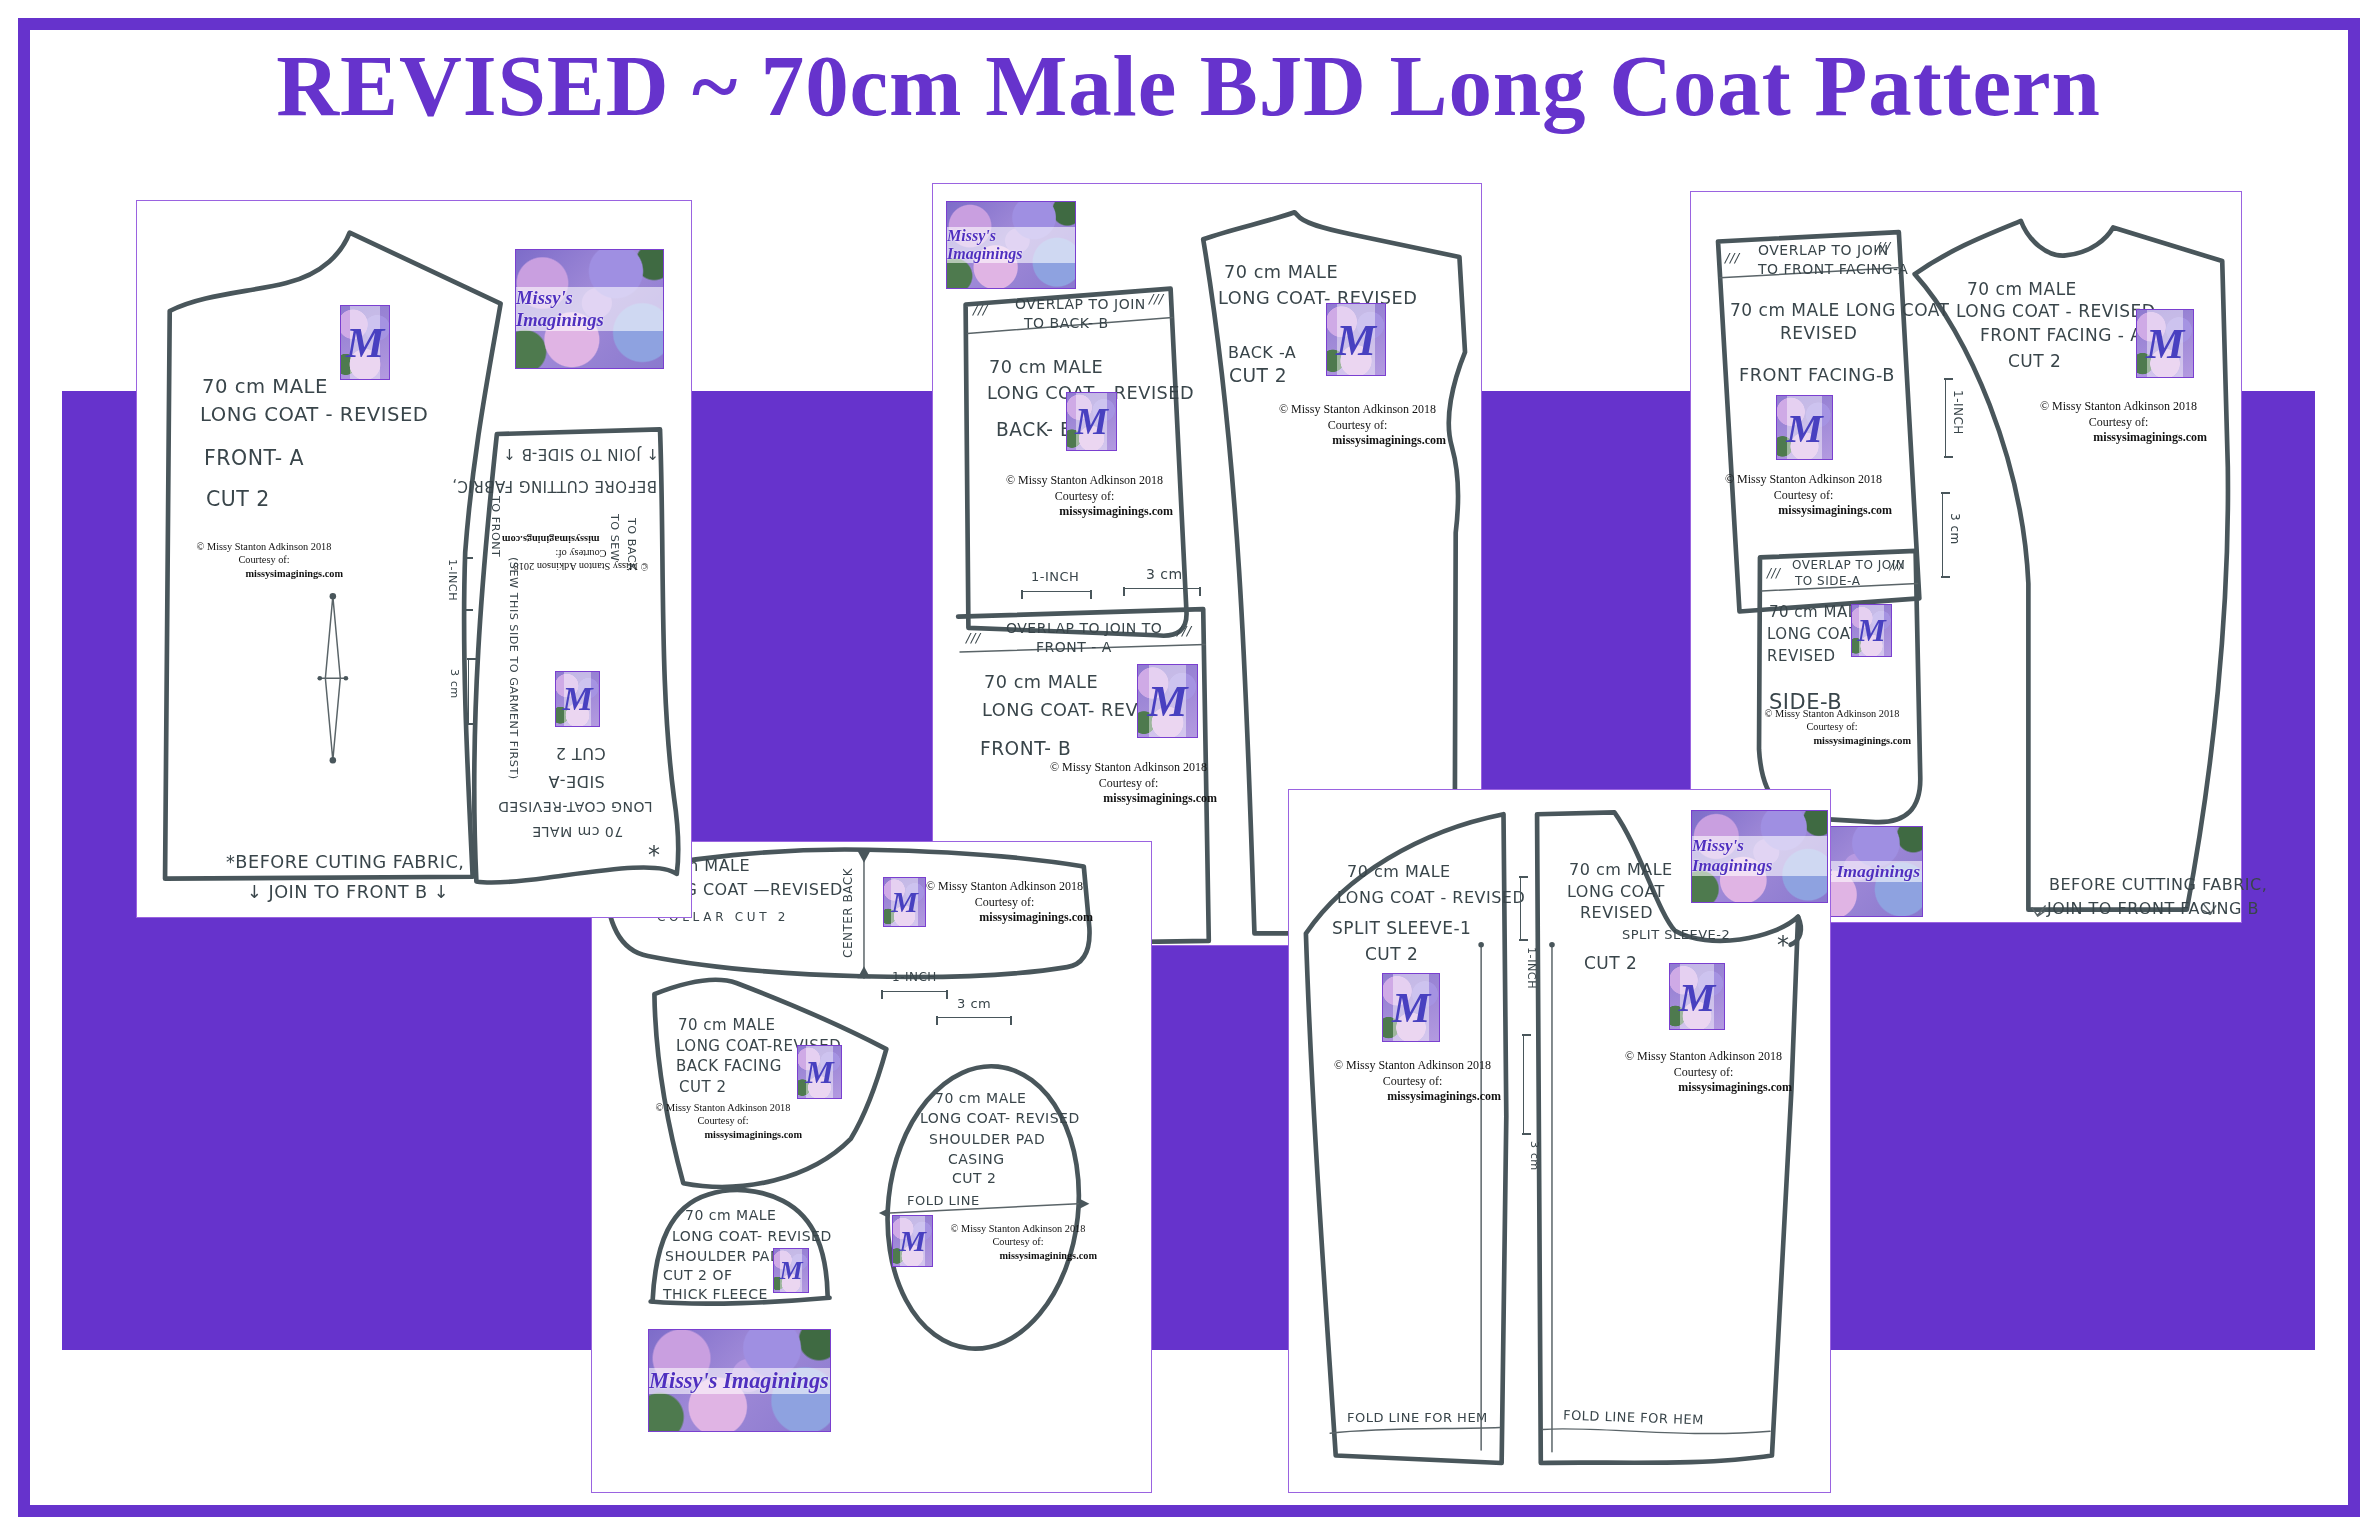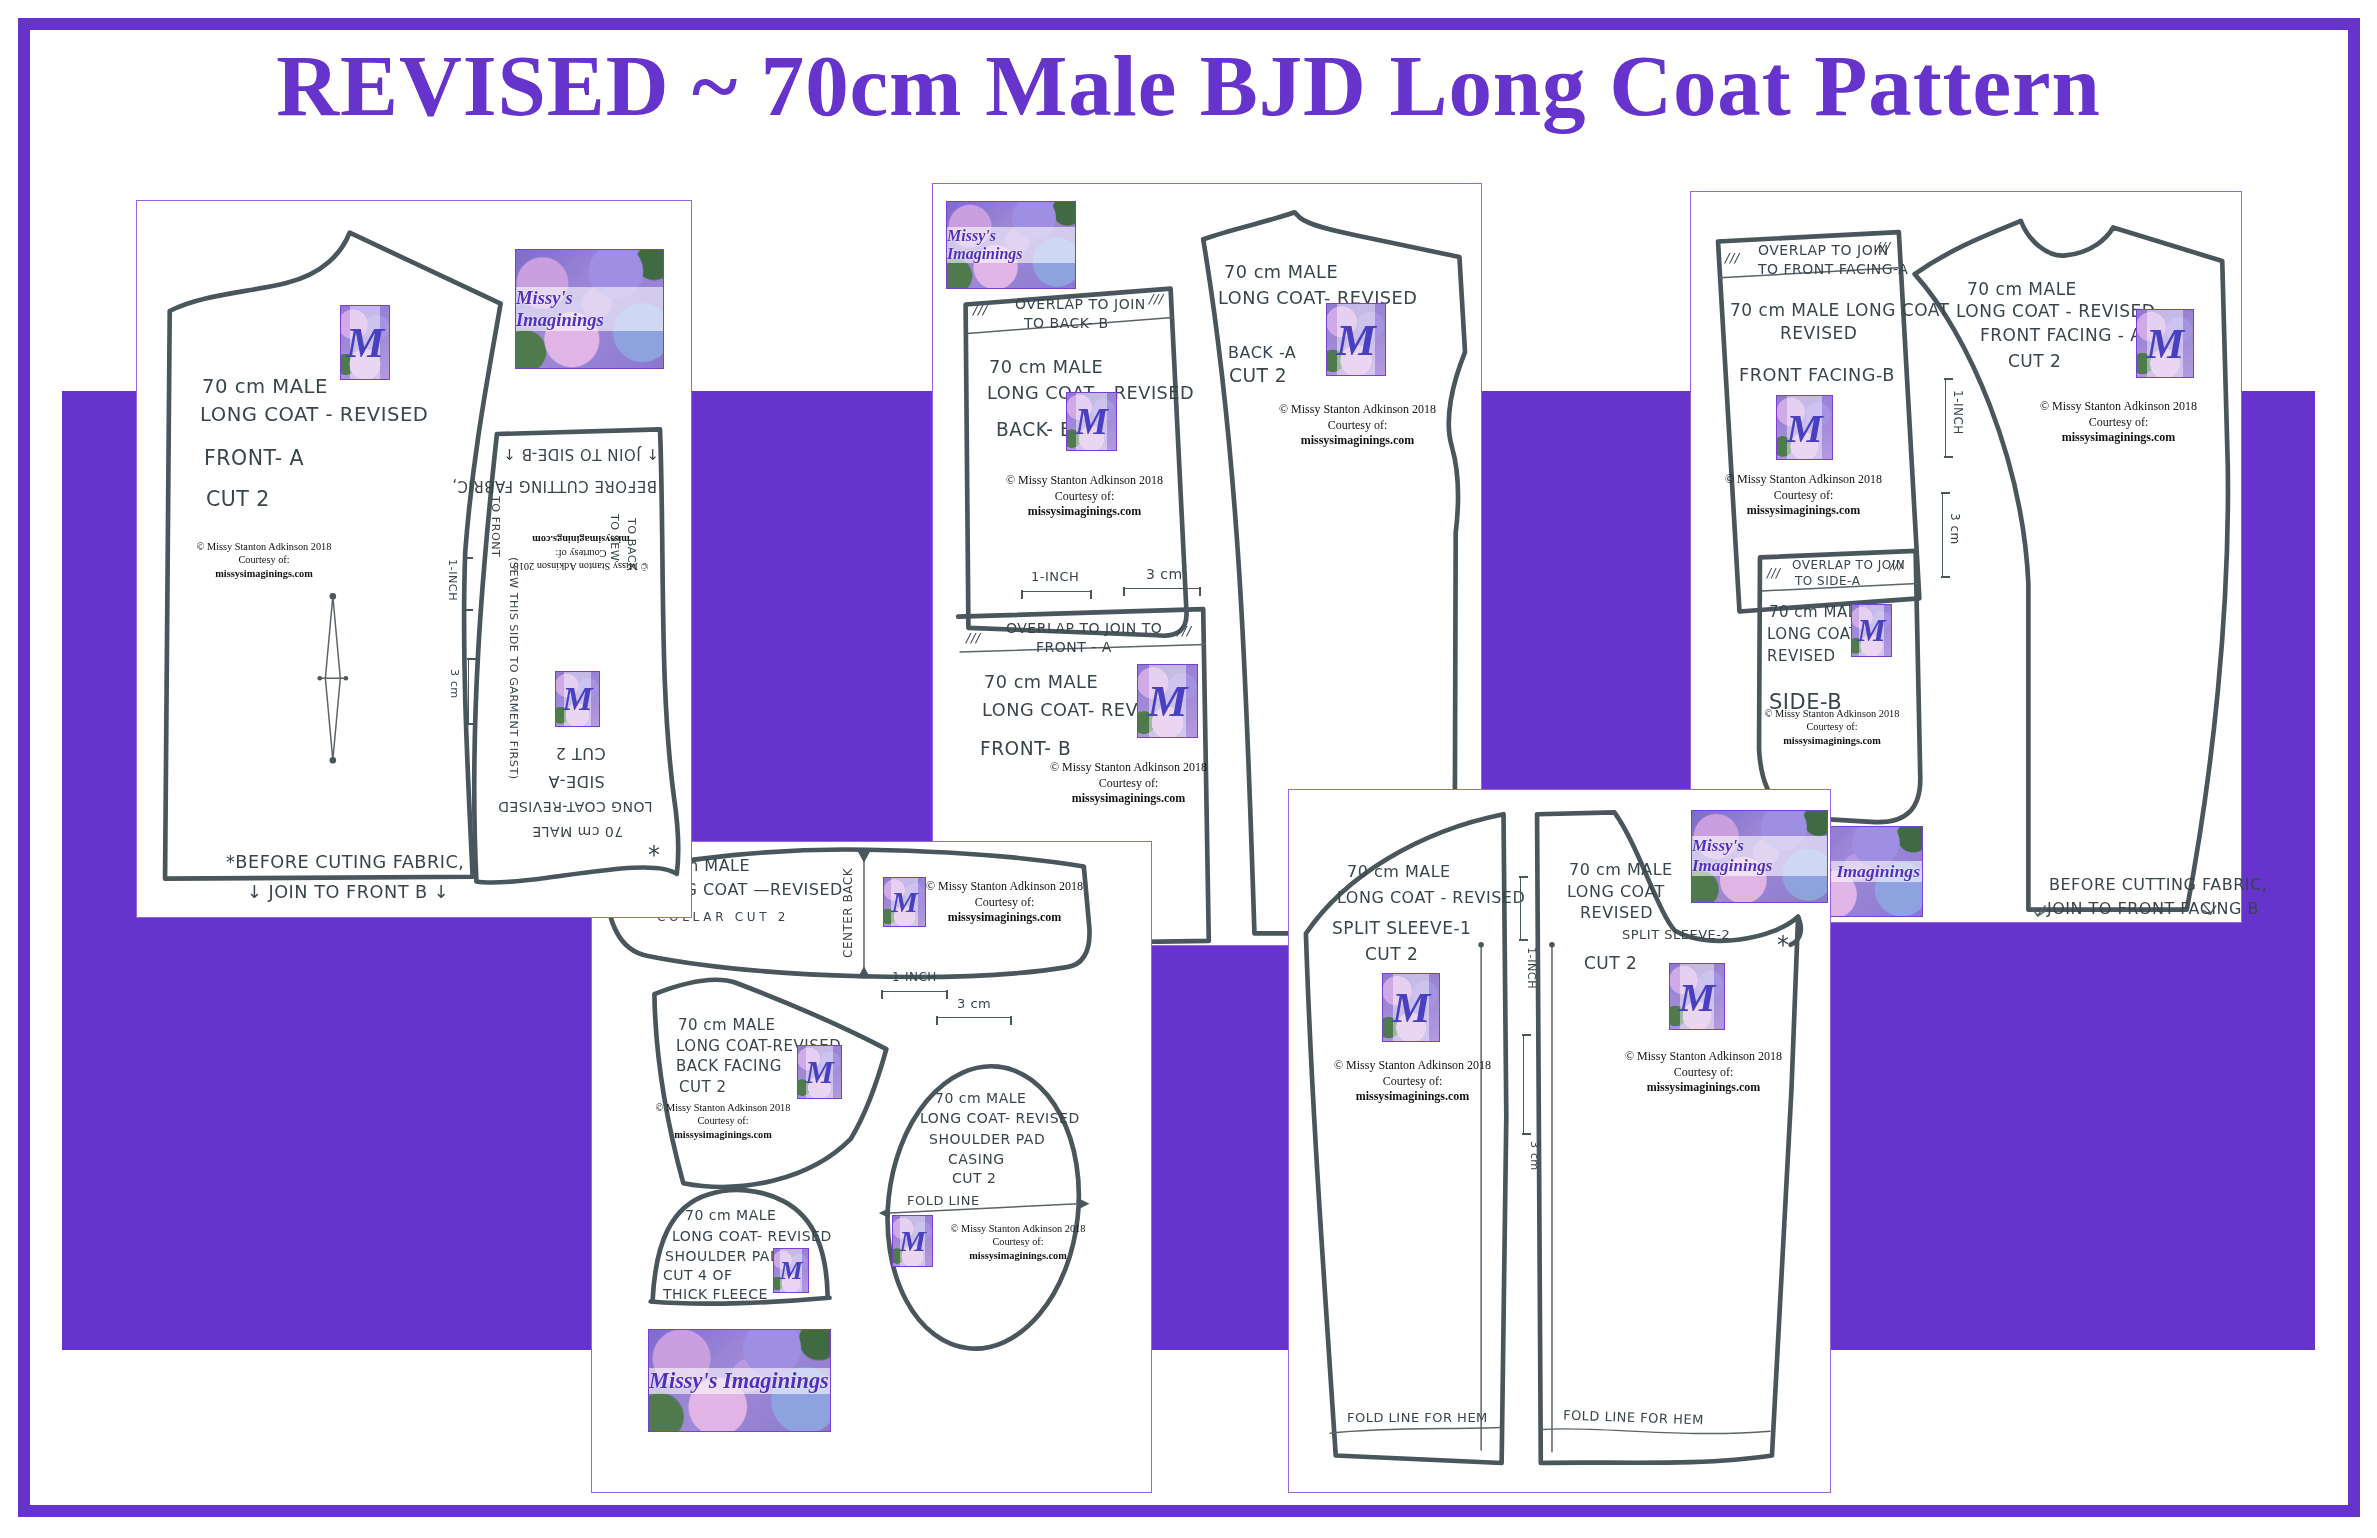--- a/index.html
+++ b/index.html
@@ -8,21 +8,21 @@
   .frame{position:absolute;left:17.7px;top:17.7px;width:2342px;height:1499px;
          border:12px solid #6633cc;box-sizing:border-box;}
   .band{position:absolute;left:62px;top:391px;width:2253px;height:959px;background:#6633cc;}
   .title{position:absolute;left:0;top:35px;width:2377px;text-align:center;
          font-family:"Liberation Serif",serif;font-weight:bold;font-size:87px;
          color:#6633cc;letter-spacing:0.9px;}
   .page{position:absolute;background:#fff;border:1.9px solid #9a63e0;box-sizing:border-box;}
   .hw{position:absolute;color:#39454a;white-space:nowrap;letter-spacing:0.5px;line-height:1.15;}
   .cr{position:absolute;width:177px;text-align:center;font-family:"Liberation Serif",serif;
       color:#121212;font-size:12px;line-height:1.3;letter-spacing:0;}
-  .cr .dom{font-weight:bold;}
+  .cr .dom{font-weight:bold;text-align:right;}
   .cr.small{font-size:10.3px;width:158px;}
   .flip{transform:rotate(180deg);}
   .vert{writing-mode:vertical-rl;}
   .banner{position:absolute;border:0.9px solid #7a3fd0;overflow:hidden;display:flex;
           align-items:center;background-color:#8f77cf;
           background-image:
             radial-gradient(circle at 18% 28%, #c99fe0 0 17%, transparent 18%),
             radial-gradient(circle at 68% 18%, #9f8fe2 0 19%, transparent 20%),
             radial-gradient(circle at 38% 76%, #e0b4e4 0 21%, transparent 22%),
             radial-gradient(circle at 86% 70%, #8ea2e0 0 19%, transparent 20%),
@@ -253,21 +253,21 @@
   </div>
   <div class="cr small" style="left:347px;top:380px;">
     <div>© Missy Stanton Adkinson 2018</div>
     <div>Courtesy of:</div>
     <div class="dom">missysimaginings.com</div>
   </div>
 
   <div class="hw" style="left:93px;top:365px;font-size:14px;">70 cm MALE</div>
   <div class="hw" style="left:80px;top:386px;font-size:14px;">LONG COAT- REVISED</div>
   <div class="hw" style="left:73px;top:406px;font-size:14px;">SHOULDER PAD</div>
-  <div class="hw" style="left:71px;top:425px;font-size:14px;">CUT 4 OF</div>
+  <div class="hw" style="left:71px;top:425px;font-size:14px;">CUT 2 OF</div>
   <div class="hw" style="left:71px;top:444px;font-size:14px;">THICK FLEECE</div>
   <div class="mlogo" style="left:181px;top:406px;width:34px;height:43px;">
     <span style="font-size:26px;">M</span>
   </div>
   <div class="banner" style="left:56px;top:487px;width:181px;height:101px;">
     <div class="stripe" style="font-size:22.4px;">Missy's Imaginings</div>
   </div>
 </div>
 
 <div class="page" style="left:136px;top:200px;width:556px;height:718px;">

